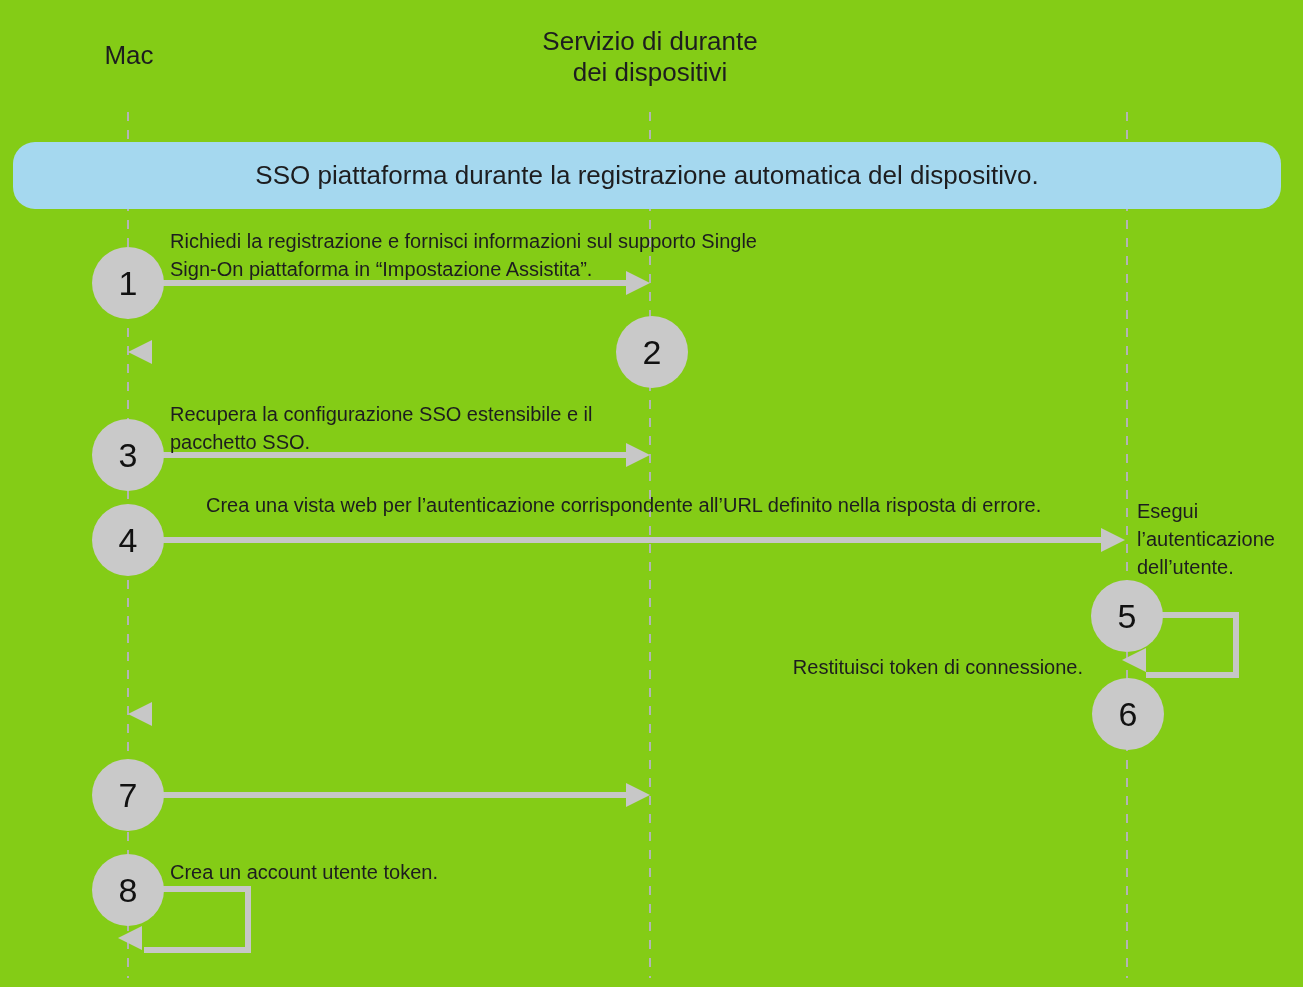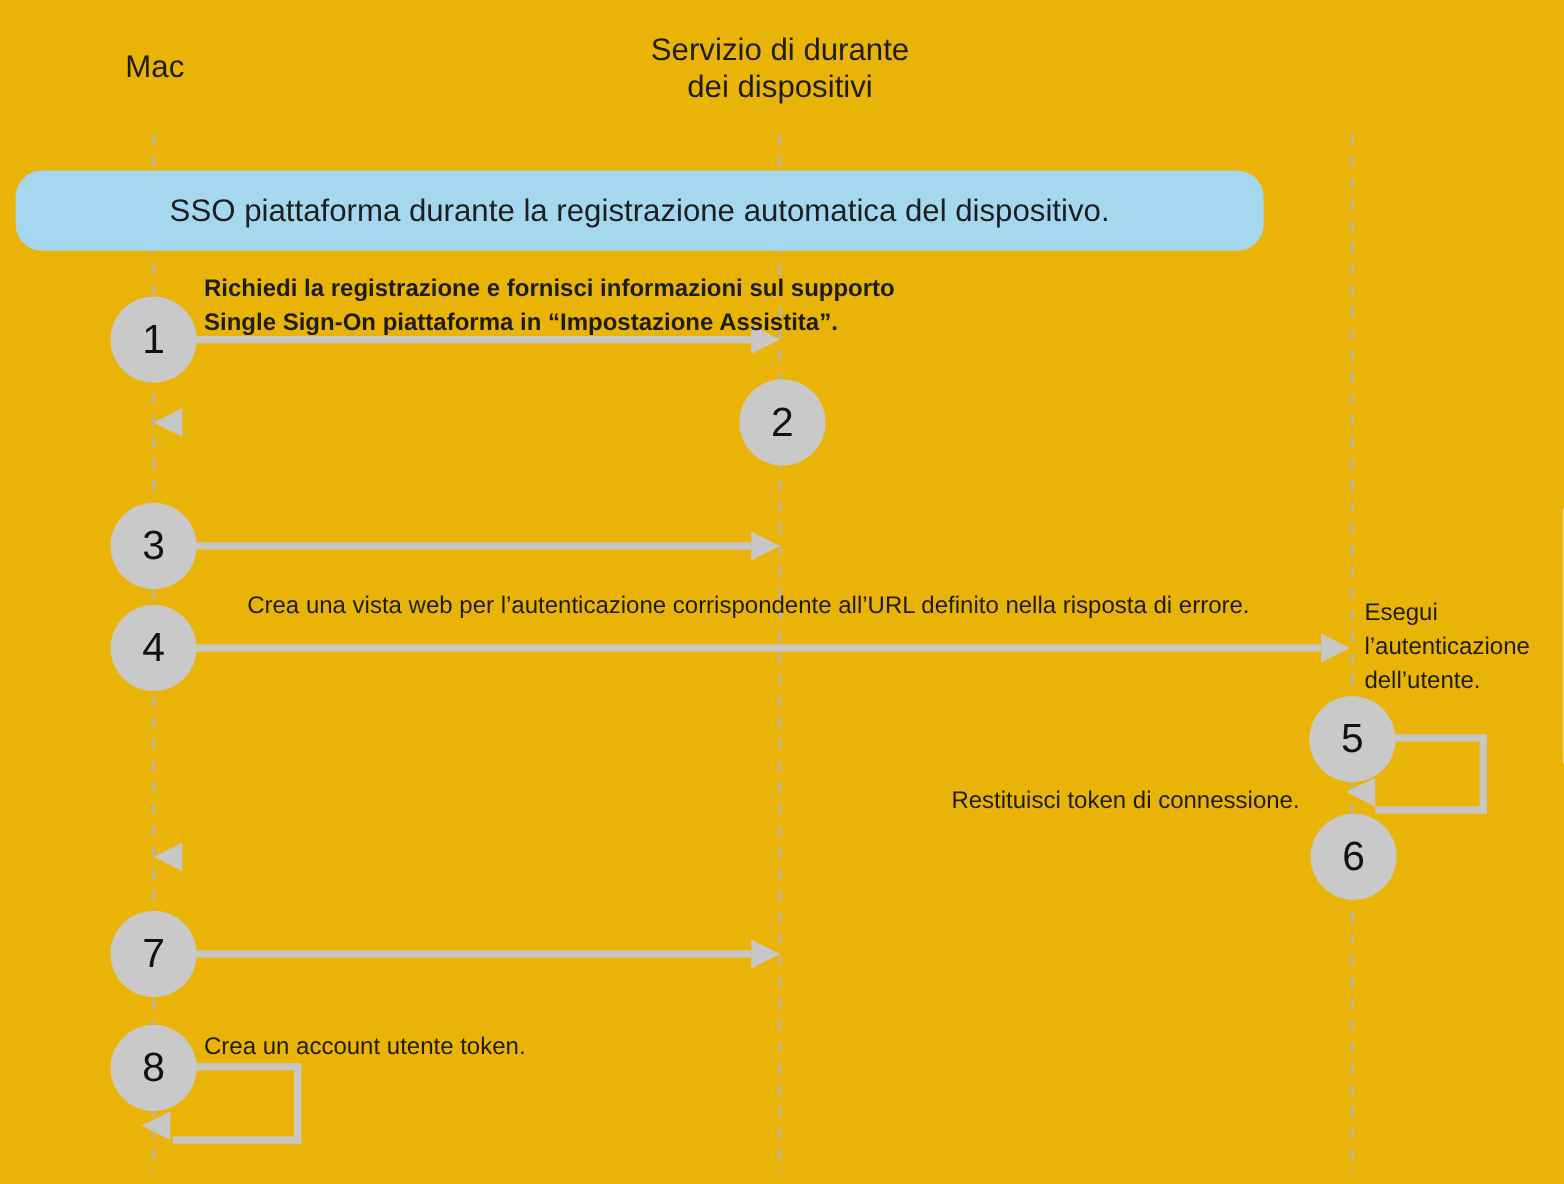--- a/index.html
+++ b/index.html
@@ -1,25 +1,25 @@
 <!DOCTYPE html>
 <html lang="it"><head>
 <meta charset="utf-8">
 <style>
   html,body{margin:0;padding:0;background:#ffffff;}
   body{font-family:"Liberation Sans","DejaVu Sans",sans-serif;color:#1d1d1f;}
-  .stage{position:relative;width:1303px;height:987px;background:#eab308;overflow:hidden;}
+  .stage{position:relative;width:1303px;height:987px;background:#84cc16;overflow:hidden;}
 
   .actor-label{position:absolute;transform:translateX(-50%);font-size:26px;line-height:31px;
     text-align:center;white-space:pre-line;color:#1d1d1f;z-index:4;}
 
   .lifeline{position:absolute;width:2px;top:112px;height:866px;z-index:0;
     background:repeating-linear-gradient(to bottom,#b4b4b4 0 9px,transparent 9px 18px);}
 
-  .banner{position:absolute;left:13px;top:142px;width:1040px;height:67px;border-radius:22px;
+  .banner{position:absolute;left:13px;top:142px;width:1268px;height:67px;border-radius:22px;
     display:flex;align-items:center;justify-content:center;font-size:26px;z-index:2;}
 
   .step-circle{position:absolute;width:72px;height:72px;border-radius:50%;
     display:flex;align-items:center;justify-content:center;
     font-size:34px;color:#111;z-index:3;}
 
   .msg{position:absolute;font-size:20px;line-height:28px;color:#1d1d1f;z-index:4;}
   .msg.right{text-align:right;}
   .msg.nowrap{white-space:nowrap;}
 
@@ -43,33 +43,34 @@
   <div class="lifeline" style="left:1126px;"></div>
 
   <div class="actor-label" style="left:129px;top:40px;">Mac</div>
   <div class="actor-label" style="left:650px;top:26px;">Servizio di durante
 dei dispositivi</div>
 
   <div class="banner" style="background: rgb(165, 216, 239);">
     <span>SSO piattaforma durante la registrazione automatica del dispositivo.</span>
   </div>
 
-  <div class="msg" style="left:170px;top:227px;width:632px;font-weight:bold;">Richiedi la registrazione e fornisci informazioni sul supporto Single Sign-On piattaforma in “Impostazione Assistita”.</div>
+  <div class="msg" style="left:170px;top:227px;width:632px;">Richiedi la registrazione e fornisci informazioni sul supporto Single Sign-On piattaforma in “Impostazione Assistita”.</div>
   <div class="arrow-line arrow-fill" style="left: 160px; top: 280px; width: 466px; background: rgb(199, 199, 199);"></div>
   <div class="head-right" style="left: 626px; top: 271px; border-left: 24px solid rgb(199, 199, 199);"></div>
   <div class="step-circle" style="left: 92px; top: 247px; background: rgb(201, 201, 201);">
     <span>1</span>
   </div>
 
   <div class="arrow-line dashed" style="left: 152px; top: 349px; width: 466px; background: repeating-linear-gradient(to right, rgb(199, 199, 199) 0px, rgb(199, 199, 199) 15px, transparent 15px, transparent 25px);"></div>
   <div class="head-left" style="left: 128px; top: 340px; border-right: 24px solid rgb(199, 199, 199);"></div>
   <div class="step-circle" style="left: 616px; top: 316px; background: rgb(201, 201, 201);">
     <span>2</span>
   </div>
 
+  <div class="msg" style="left:170px;top:400px;width:460px;">Recupera la configurazione SSO estensibile e il pacchetto SSO.</div>
   <div class="arrow-line arrow-fill" style="left: 160px; top: 452px; width: 466px; background: rgb(199, 199, 199);"></div>
   <div class="head-right" style="left: 626px; top: 443px; border-left: 24px solid rgb(199, 199, 199);"></div>
   <div class="step-circle" style="left: 92px; top: 419px; background: rgb(201, 201, 201);">
     <span>3</span>
   </div>
 
   <div class="msg nowrap" style="left:170px;top:491px;margin-left:36px;">Crea una vista web per l’autenticazione corrispondente all’URL definito nella risposta di errore.</div>
   <div class="arrow-line arrow-fill" style="left: 160px; top: 537px; width: 941px; background: rgb(199, 199, 199);"></div>
   <div class="head-right" style="left: 1101px; top: 528px; border-left: 24px solid rgb(199, 199, 199);"></div>
   <div class="step-circle" style="left: 92px; top: 504px; background: rgb(201, 201, 201);">

